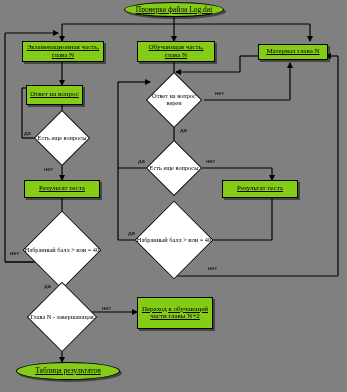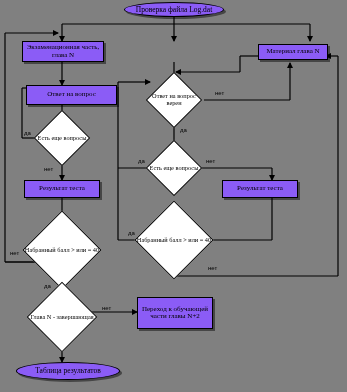--- a/index.html
+++ b/index.html
@@ -1,24 +1,24 @@
 <!DOCTYPE html>
 <html><head>
 <meta charset="utf-8">
 <style>
   html,body{margin:0;padding:0;background:#808080;}
   body{width:347px;height:392px;overflow:hidden;
        font-family:"Liberation Serif","DejaVu Serif",serif;}
   #canvas{position:relative;width:347px;height:392px;background:#808080;}
   svg.lines{position:absolute;left:0;top:0;width:347px;height:392px;}
 
-  .node{position:absolute;background:#8b5cf6;border:1px solid #000;
+  .node{position:absolute;background:#84cc16;border:1px solid #000;
         box-sizing:border-box;display:flex;align-items:center;
         justify-content:center;text-align:center;color:#000;
-        line-height:1.05;}
+        line-height:1.05;text-decoration:underline;}
   .box{font-size:7px;padding:1px 2px;box-shadow:2px 2px 0 rgba(0,0,0,.45);}
   .term{border-radius:50%;font-size:7.5px;box-shadow:2px 2px 0 rgba(0,0,0,.45);}
   .dia-wrap{position:absolute;}
   .dia-shape{position:absolute;left:0;top:0;width:100%;height:100%;
              background:#ffffff;border:1px solid #000;box-sizing:border-box;
              transform:rotate(45deg);}
   .dia-txt{position:absolute;left:0;top:0;width:100%;height:100%;
            display:flex;align-items:center;justify-content:center;
            text-align:center;font-size:6.3px;line-height:1.08;color:#000;
            z-index:2;}
@@ -107,26 +107,29 @@
   </div>
 
   <div class="node term" style="left:16px;top:362px;width:104px;height:18px;">
     <span>Таблица результатов</span>
   </div>
 
   <div class="node box" style="left:22px;top:41px;width:82px;height:21px;">
     <span>Экзаменационная часть, глава N</span>
   </div>
 
+  <div class="node box" style="left:137px;top:41px;width:78px;height:21px;">
+    <span>Обучающая часть, глава N</span>
+  </div>
 
   <div class="node box" style="left:258px;top:44px;width:70px;height:16px;">
     <span>Материал глава N</span>
   </div>
 
-  <div class="node box" style="left:26px;top:85px;width:91px;height:20px;">
+  <div class="node box" style="left:26px;top:85px;width:57px;height:20px;">
     <span>Ответ на вопрос</span>
   </div>
 
   <div class="node box" style="left:24px;top:180px;width:76px;height:18px;">
     <span>Результат теста</span>
   </div>
 
   <div class="node box" style="left:222px;top:180px;width:76px;height:18px;">
     <span>Результат теста</span>
   </div>

